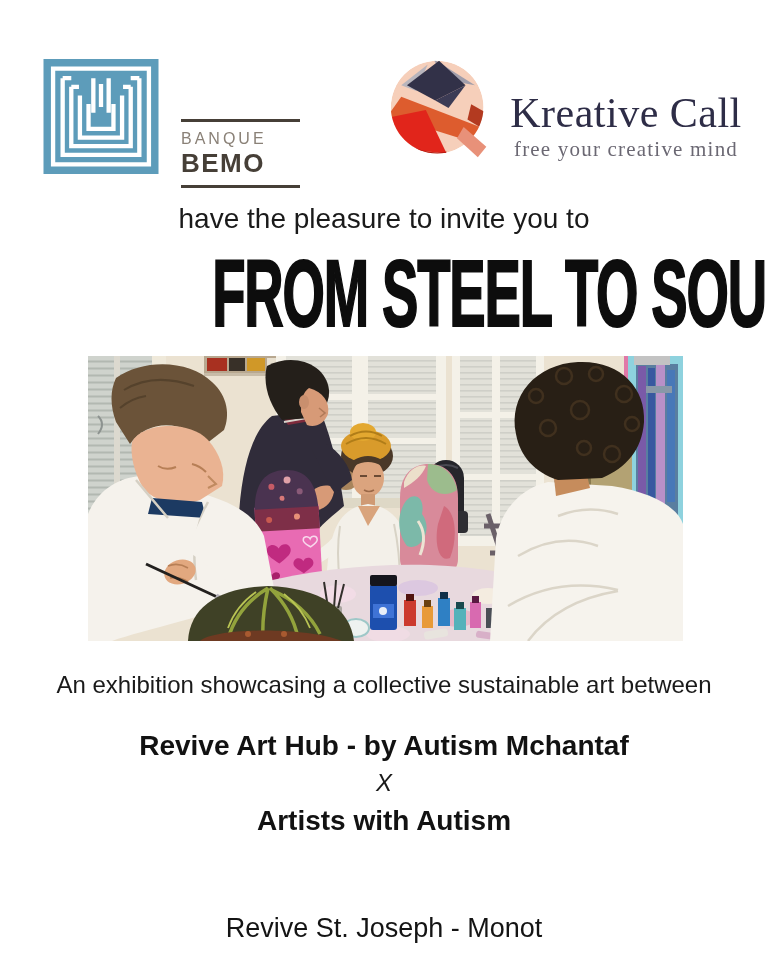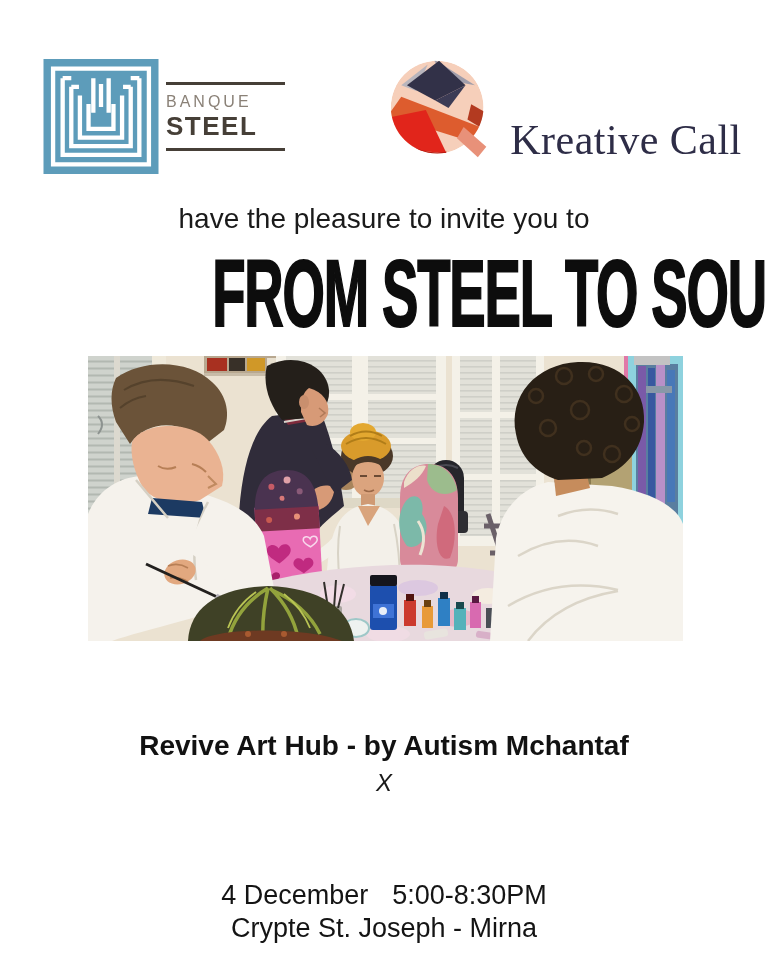--- a/index.html
+++ b/index.html
@@ -1,22 +1,22 @@
 <!DOCTYPE html>
 <html><head>
 <meta charset="utf-8">
 <style>
   html,body{margin:0;padding:0;background:#ffffff;}
   .poster{position:relative;width:768px;height:960px;background:#ffffff;overflow:hidden;
           font-family:"Liberation Sans",sans-serif;color:#161616;}
   
   .bemo-block{position:absolute;left:42px;top:45px;display:flex;align-items:center;}
   .bemo-logo{width:118px;height:115px;display:block;}
-  .bemo-text{margin-left:6px;width:119px;height:143px;display:flex;flex-direction:column;
-             justify-content:center;align-items:flex-start;}
+  .bemo-text{margin-left:21px;width:119px;height:143px;display:flex;flex-direction:column;
+             justify-content:flex-end;align-items:flex-start;}
   .bemo-rule{width:100%;height:3px;background:#463f37;}
   .bemo-line1{font-size:16px;letter-spacing:3px;color:#8a8177;margin-top:8px;}
   .bemo-line2{font-size:26px;font-weight:bold;letter-spacing:1.5px;color:#463f37;margin-bottom:6px;}
   .kreative-block{position:absolute;left:388px;top:56px;display:flex;align-items:flex-end;}
   .kreative-logo{width:104px;height:106px;display:block;}
   .kreative-text{margin-left:8px;margin-top:12px;width:252px;text-align:center;}
   .kreative-name{font-family:"Liberation Serif",serif;font-size:42px;font-weight:400;
                  color:#2e2d47;letter-spacing:0.5px;line-height:1.05;white-space:nowrap;}
   .kreative-tagline{font-family:"Liberation Serif",serif;font-size:21px;color:#6b6873;
                     letter-spacing:1.2px;margin-top:2px;}
@@ -55,21 +55,21 @@
         <path d="M29,29 V91 H91 V29"></path>
         <path d="M29,29 h8 M91,29 h-8"></path>
         <path d="M38,38 V82 H82 V38"></path>
         <path d="M47,47 V73 H73 V47"></path>
         <path d="M52,20 V56 M60,26 V50 M68,20 V56"></path>
       </g>
     </svg>
     <div class="bemo-text">
       <div class="bemo-rule"></div>
       <div class="bemo-line1">BANQUE</div>
-      <div class="bemo-line2">STEEL</div>
+      <div class="bemo-line2">BEMO</div>
       <div class="bemo-rule"></div>
     </div>
   </div>
 
   <div class="kreative-block">
     <svg class="kreative-logo" viewBox="0 0 110 110">
       <defs>
           <clipPath id="kc">
             <circle cx="52" cy="53" r="49"></circle>
           </clipPath>
@@ -82,20 +82,21 @@
         <polygon points="50,46 82,30 64,54" fill="#3c3b55"></polygon>
         <polygon points="0,62 14,42 108,78 102,94" fill="#dd5c2e"></polygon>
         <polygon points="88,50 106,60 100,76 84,66" fill="#b33a20"></polygon>
         <path d="M1,64 L40,56 L62,102 L4,96 Z" fill="#e1251b"></path>
         <path d="M2,78 C18,96 44,104 62,100 L58,110 L0,108 Z" fill="#b81a10"></path>
       </g>
       <polygon points="80,74 104,95 95,106 73,86" fill="#e89179"></polygon>
     </svg>
     <div class="kreative-text">
       <div class="kreative-name">Kreative Call</div>
+      <div class="kreative-tagline">free your creative mind</div>
     </div>
   </div>
 
   <div class="invite-line">have the pleasure to invite you to</div>
 
   <div class="main-title">
     <span>FROM STEEL TO SOUL</span>
   </div>
 
   <div class="photo">
@@ -334,22 +335,21 @@
             <circle cx="544" cy="68" r="7"></circle>
             <circle cx="524" cy="98" r="8"></circle>
           <circle cx="492" cy="54" r="9"></circle>
             <circle cx="460" cy="72" r="8"></circle>
             <circle cx="496" cy="92" r="7"></circle>
         </g>
       </g>
     </svg>
   </div>
 
+  <div class="subtitle">An exhibition showcasing a collective sustainable art between</div>
 
   <div class="collab-1">Revive Art Hub - by Autism Mchantaf</div>
   <div class="collab-x">X</div>
-
-  <div class="event-when">
-    <span>4 December</span><span class="gap"></span><span>5:00-8:30PM</span>
-  </div>
-  <div class="event-where">Crypte St. Joseph - Mirna</div>
+  <div class="collab-2">Artists with Autism</div>
+
+  <div class="event-where">Revive St. Joseph - Monot</div>
 
 </div>
 
 </body></html>

